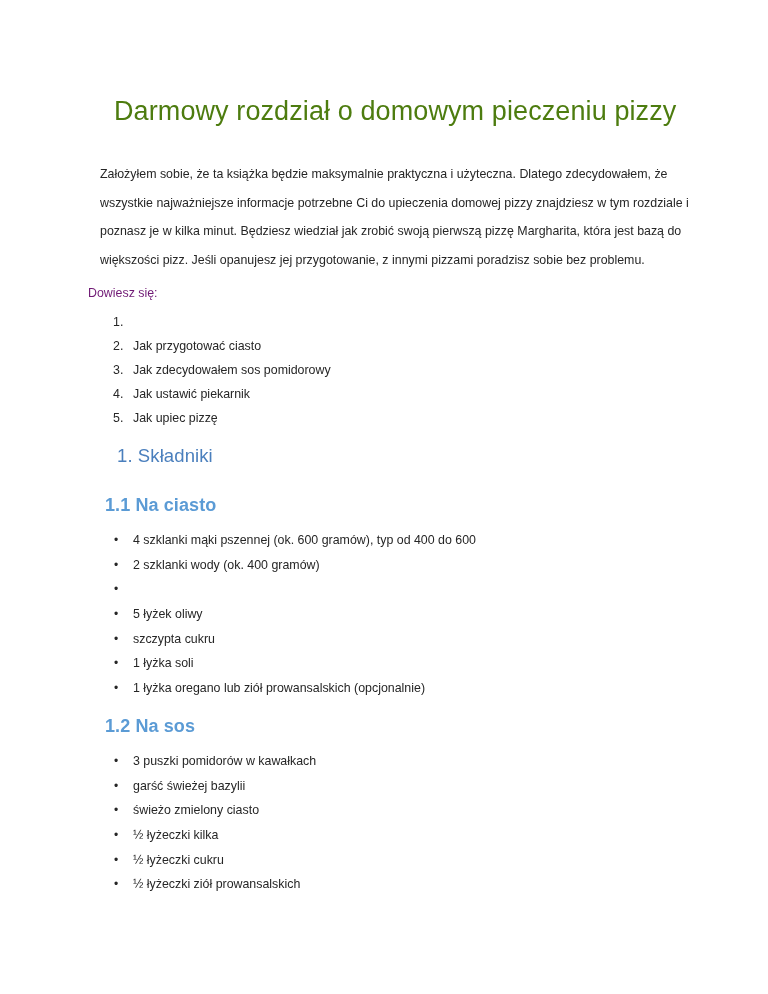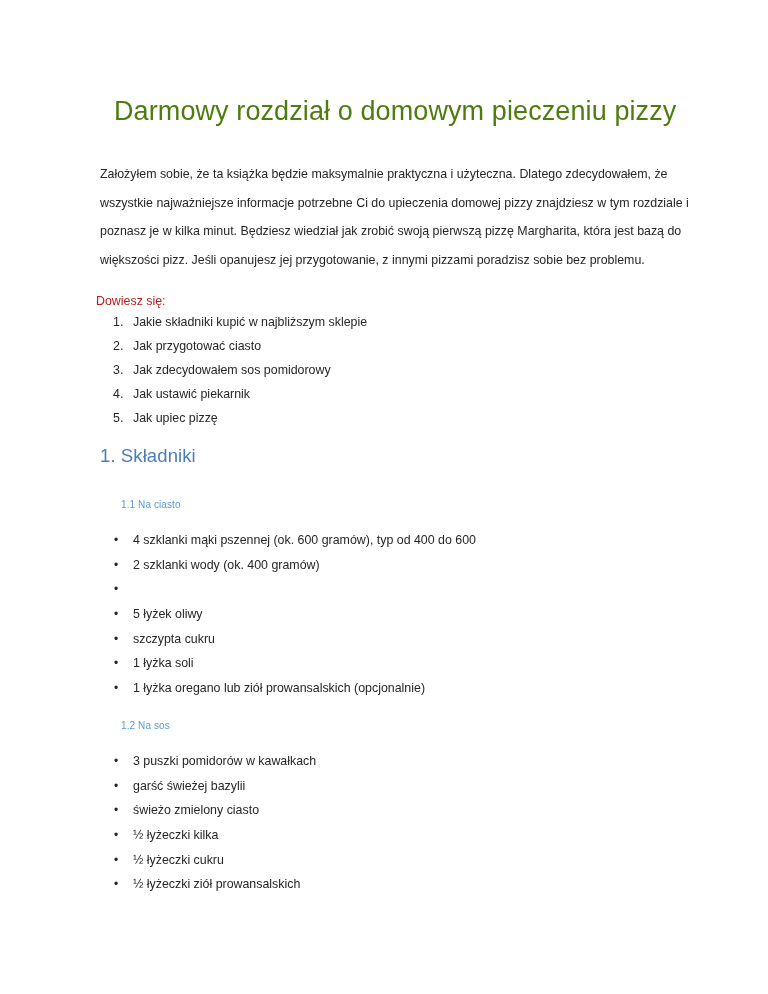--- a/index.html
+++ b/index.html
@@ -63,22 +63,22 @@
     text-align: left;
     margin: 12px;
   }
 
   .lead-in {
     position: absolute;
     left: 0;
     top: 279px;
     font-size: 12.4px;
     line-height: 28.5px;
-    color: #b91c1c;
-    margin: 8px;
+    color: #701a75;
+    margin: 0;
   }
 
   
   .numbered-list {
     position: absolute;
     left: 0;
     top: 310px;
     width: 596px;
     margin: 0;
     padding: 0;
@@ -98,38 +98,38 @@
     top: 0;
     width: 20px;
     text-align: left;
     font-size: 12.4px;
     color: #262626;
   }
 
   
   .h1-section {
     position: absolute;
-    left: 12px;
+    left: 29px;
     top: 443px;
     margin: 0;
     font-size: 18.5px;
     line-height: 26px;
     font-weight: 400;
     color: #4a7fbd;
     letter-spacing: 0.1px;
     text-align: center;
   }
 
   .h2-section {
     position: absolute;
-    left: 33px;
-    margin: 0;
-    font-size: 10px;
+    left: 17px;
+    margin: 0;
+    font-size: 18px;
     line-height: 20px;
-    font-weight: 400;
+    font-weight: 700;
     color: #5b9bd5;
     letter-spacing: 0.1px;
   }
   .h2-dough { top: 495px; }
   .h2-sauce { top: 716px; }
 
   
   .bullet-list {
     position: absolute;
     left: 0;
@@ -166,21 +166,20 @@
 
     <h1 class="doc-title">Darmowy rozdział o domowym pieczeniu pizzy</h1>
 
     <p class="intro">Założyłem sobie, że ta książka będzie maksymalnie praktyczna i użyteczna. Dlatego zdecydowałem, że wszystkie najważniejsze informacje potrzebne Ci do upieczenia domowej pizzy znajdziesz w tym rozdziale i poznasz je w kilka minut. Będziesz wiedział jak zrobić swoją pierwszą pizzę Margharita, która jest bazą do większości pizz. Jeśli opanujesz jej przygotowanie, z innymi pizzami poradzisz sobie bez problemu.</p>
 
     <p class="lead-in">Dowiesz się:</p>
 
     <ol class="numbered-list">
       <li>
         <span class="num">1.</span>
-        <span>Jakie składniki kupić w najbliższym sklepie</span>
       </li>
       <li>
         <span class="num">2.</span>
         <span>Jak przygotować ciasto</span>
       </li>
       <li>
         <span class="num">3.</span>
         <span>Jak zdecydowałem sos pomidorowy</span>
       </li>
       <li>

